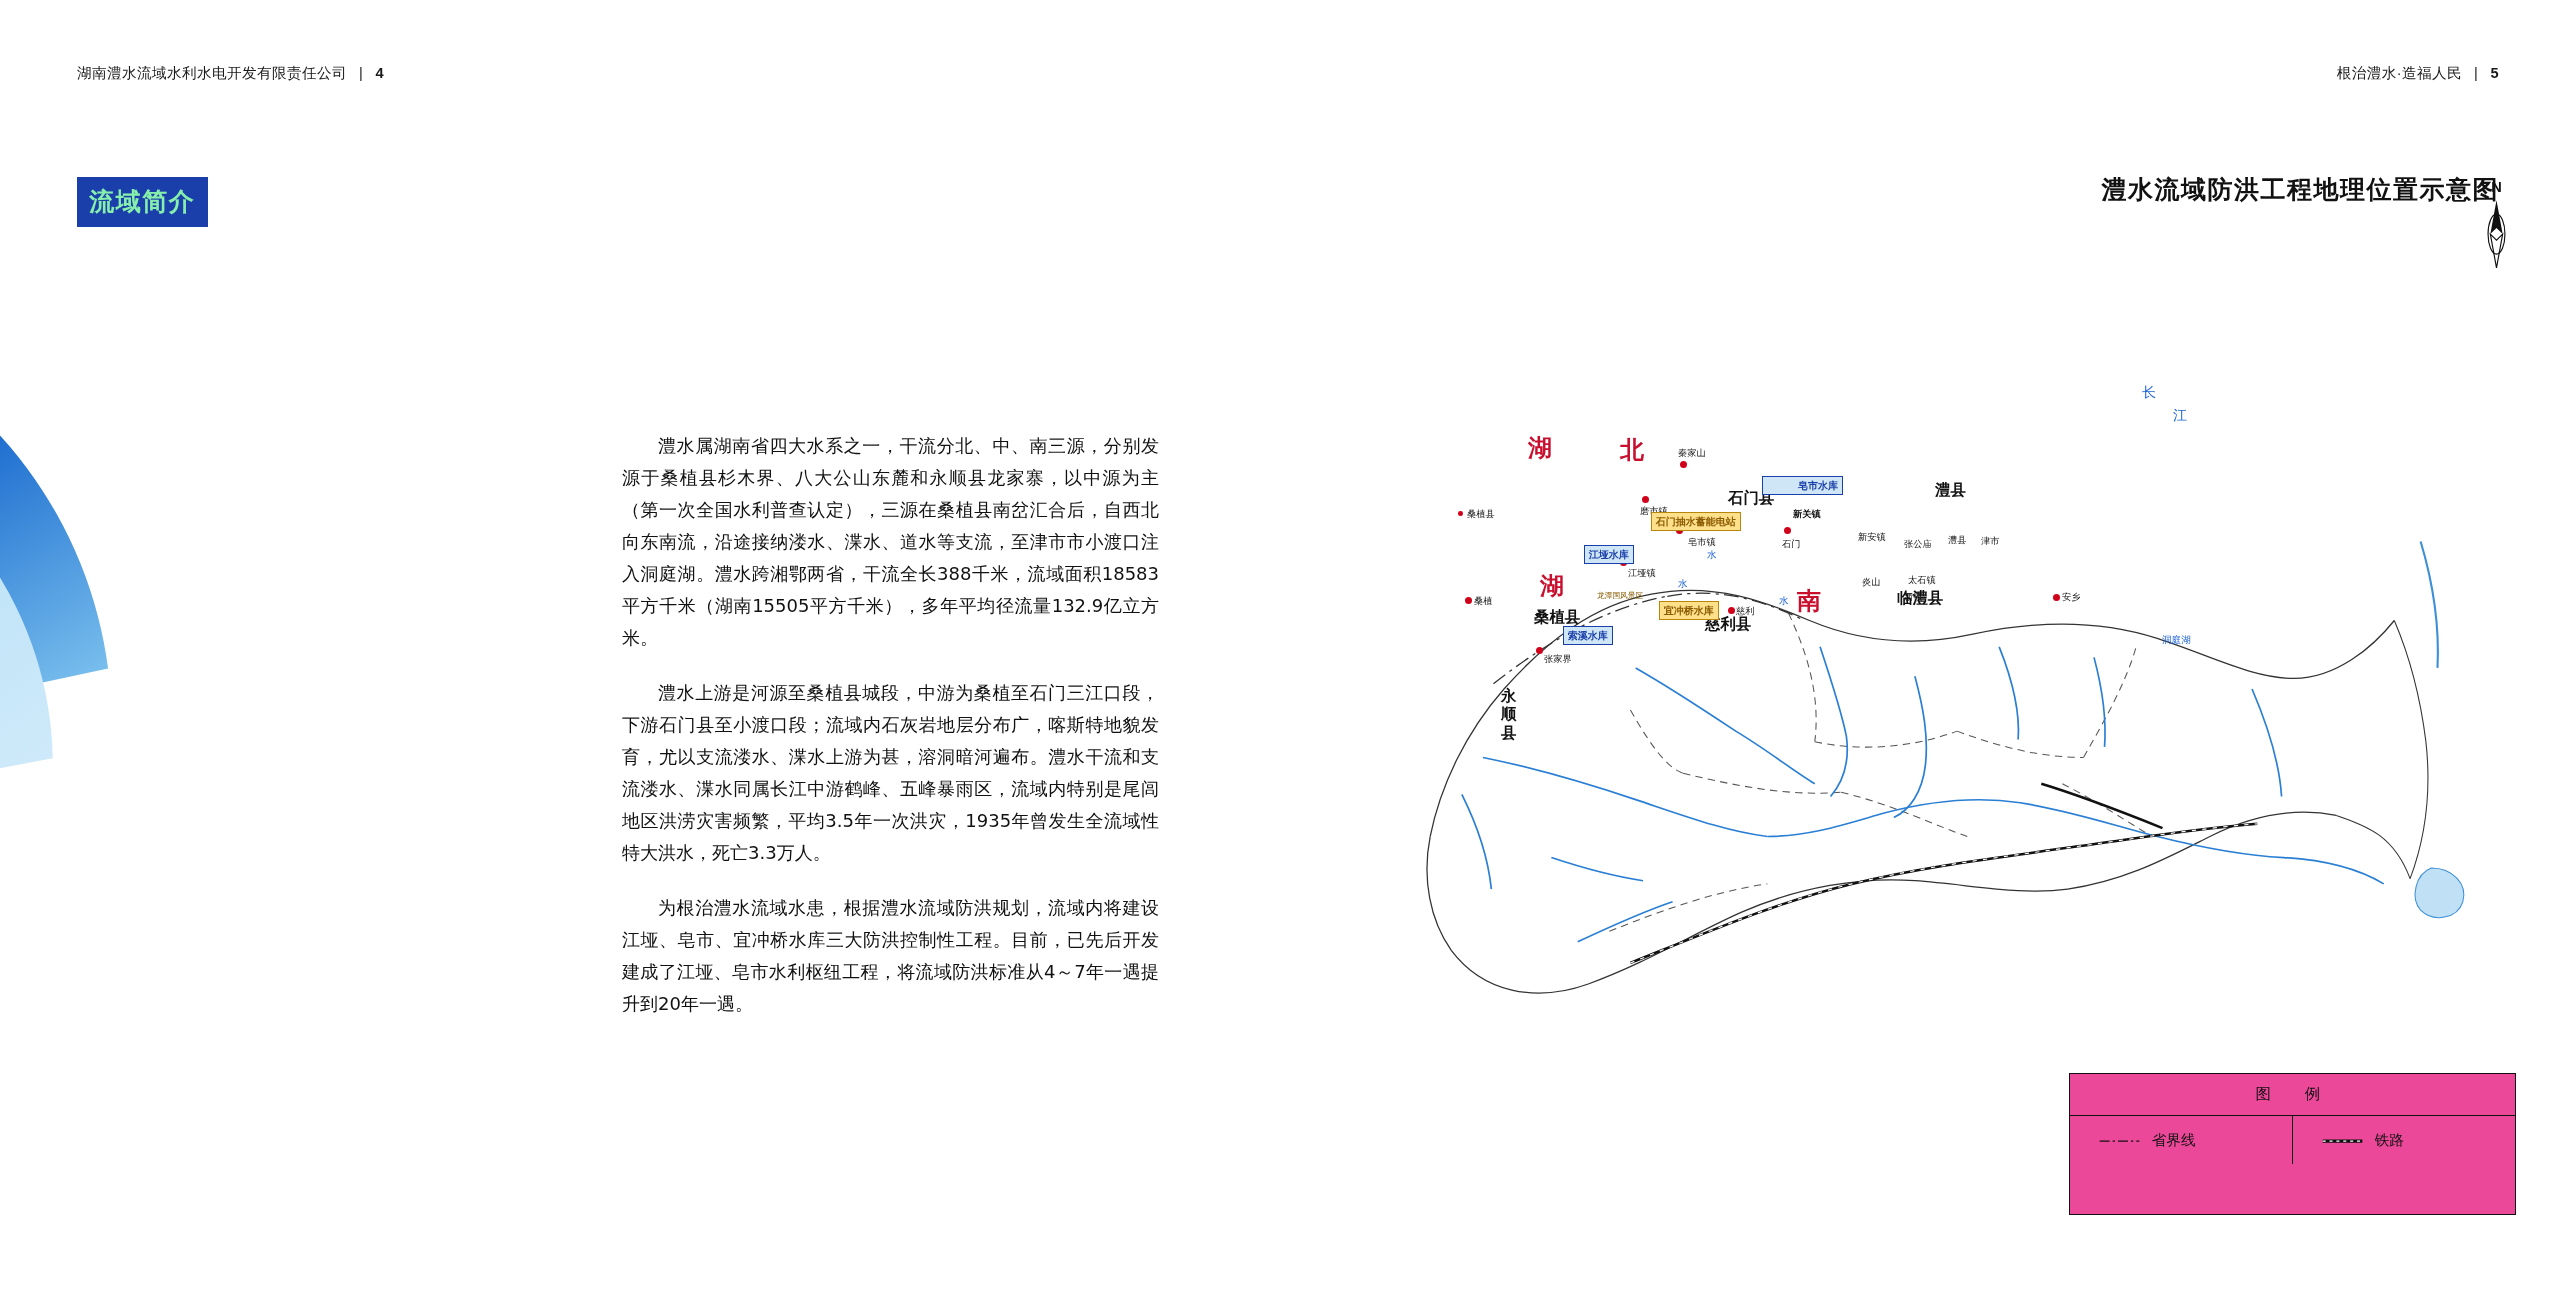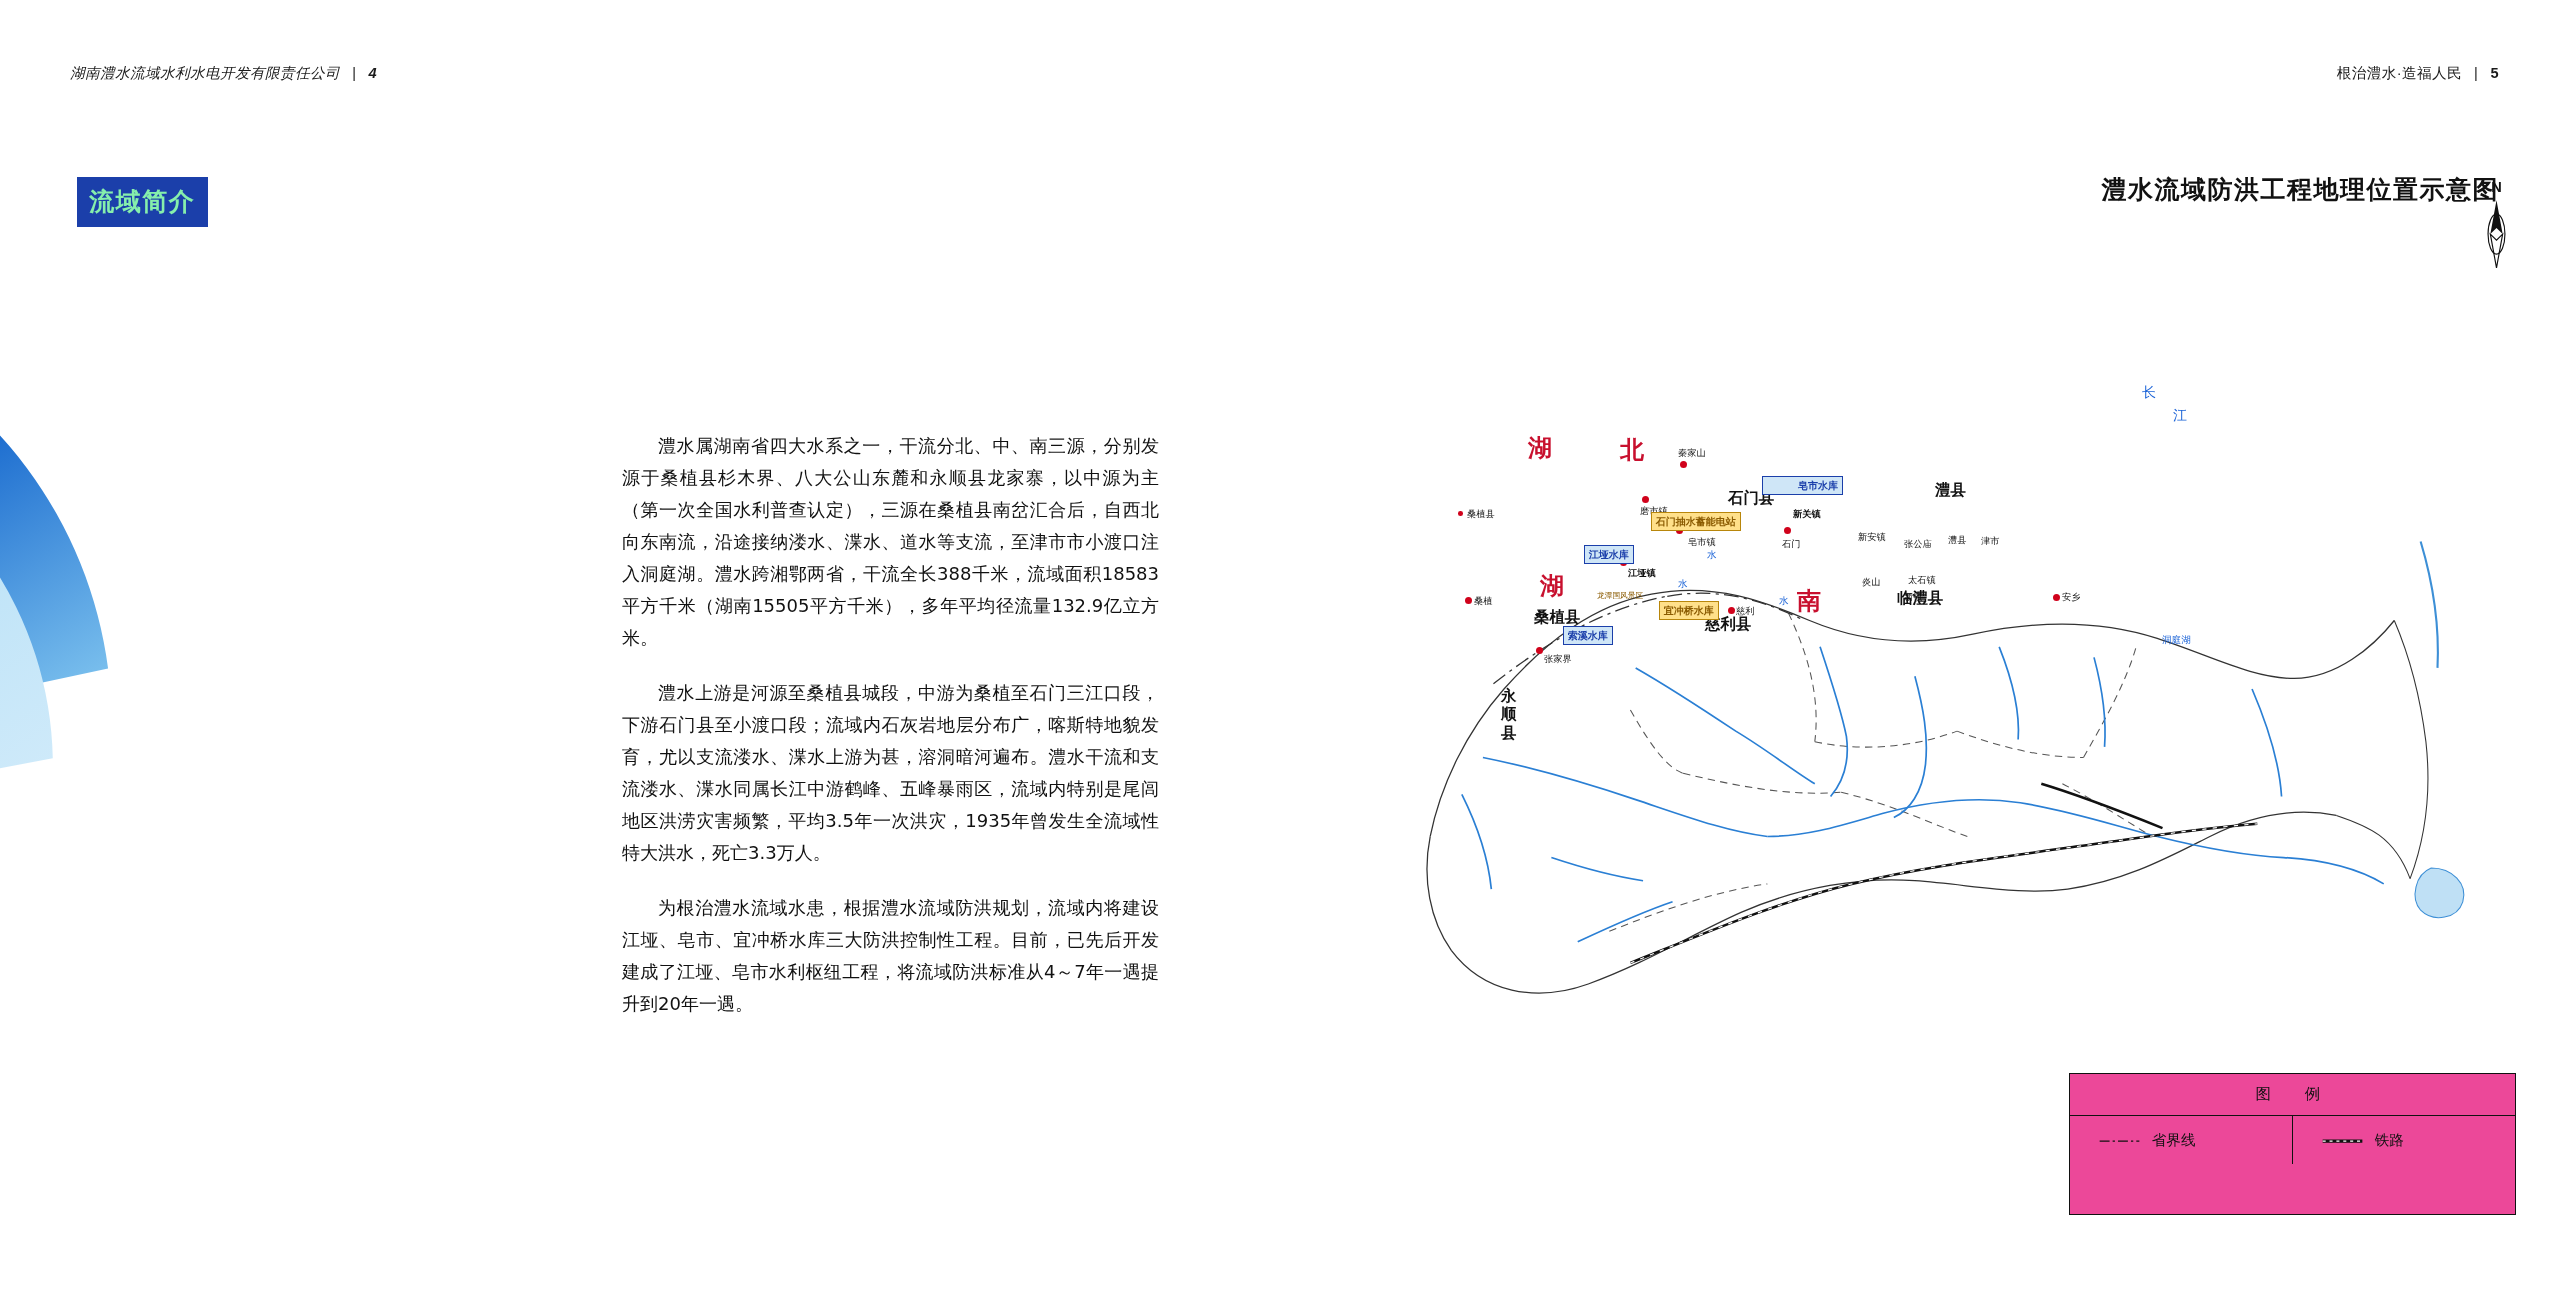--- a/index.html
+++ b/index.html
@@ -4,21 +4,21 @@
 <style>
   html,body{margin:0;padding:0;background:#ffffff;}
   body{width:2576px;height:1306px;position:relative;font-family:"Liberation Sans","DejaVu Sans",sans-serif;overflow:hidden;}
 
   .page{position:absolute;top:0;height:1306px;width:1288px;background:#ffffff;}
   .page-left{left:0;}
   .page-right{left:1288px;}
 
   
   .hdr{position:absolute;top:64px;font-size:14.6px;color:#1a1a1a;letter-spacing:0.4px;white-space:nowrap;}
-  .hdr-left{left:70px;font-style:italic;}
+  .hdr-left{left:77px;}
   .hdr-right{right:77px;text-align:right;}
   .hdr .sep{color:#1a1a1a;margin:0 7.7px;}
   .hdr .pg{font-weight:bold;}
 
   
   .title-badge{position:absolute;left:77px;top:177px;background:#1b3faa;color:#86efac;
      font-size:25px;font-weight:bold;letter-spacing:1.5px;padding:7.7px 12.3px 9.2px 12.3px;}
 
   
   .swirl{position:absolute;left:-253px;top:415px;width:630px;height:768px;}
@@ -204,21 +204,21 @@
   <div class="dot" style="left:275px;top:135px;"></div>
   <div class="mlbl town" style="left:426px;top:147px;font-weight:bold;">新关镇</div>
   <div class="mlbl town" style="left:307px;top:175px;margin-left:14px;">皂市镇</div>
   <div class="dot" style="left:309px;top:166px;"></div>
   <div class="mlbl town" style="left:415px;top:177px;">石门</div>
   <div class="dot" style="left:417px;top:166px;"></div>
   <div class="mlbl town" style="left:491px;top:170px;">新安镇</div>
   <div class="mlbl town" style="left:537px;top:177px;">张公庙</div>
   <div class="mlbl town" style="left:581px;top:173px;">澧县</div>
   <div class="mlbl town" style="left:614px;top:174px;">津市</div>
-  <div class="mlbl town" style="left:261px;top:206px;font-weight:bold;">江垭镇</div>
+  <div class="mlbl town" style="left:261px;top:206px;">江垭镇</div>
   <div class="dot" style="left:253px;top:198px;"></div>
   <div class="mlbl town" style="left:495px;top:215px;">炎山</div>
   <div class="mlbl town" style="left:541px;top:213px;">太石镇</div>
   <div class="mlbl town" style="left:107px;top:234px;">桑植</div>
   <div class="dot" style="left:98px;top:236px;"></div>
   <div class="mlbl town" style="left:230px;top:230px;font-size:7.7px;color:#8a5a00;">龙潭国风景区</div>
   <div class="mlbl town" style="left:537px;top:230px;">新镇</div>
   <div class="mlbl town" style="left:695px;top:230px;">安乡</div>
   <div class="dot" style="left:686px;top:233px;"></div>
   <div class="mlbl town" style="left:369px;top:244px;">慈利</div>

